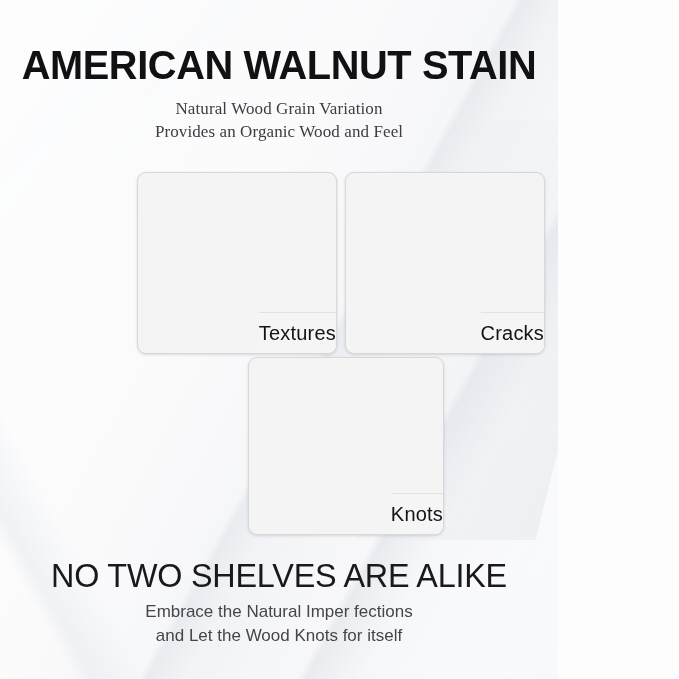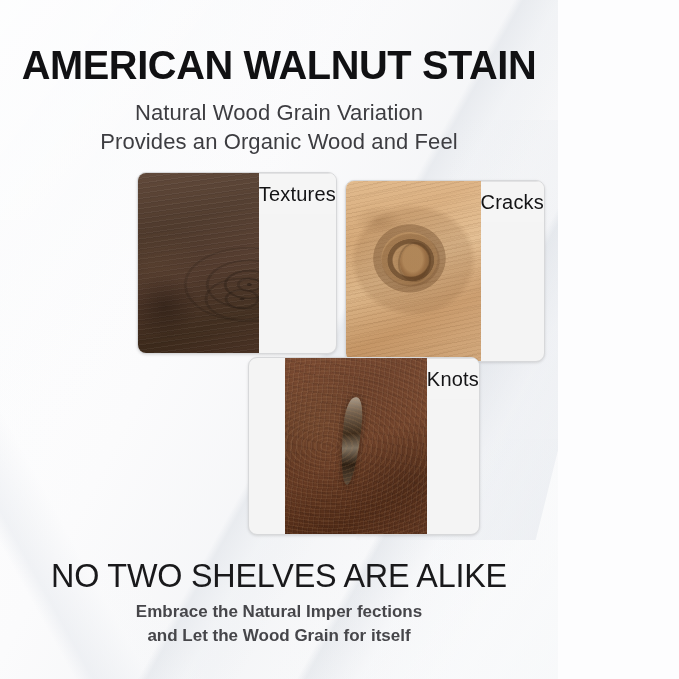--- a/index.html
+++ b/index.html
@@ -38,41 +38,42 @@
   
   .title{
     position:absolute;left:0;right:0;top:44px;text-align:center;
     font-size:41px;font-weight:700;letter-spacing:-0.4px;
     color:#111113;line-height:1.05;
     font-stretch:condensed;
     transform:scaleX(.97);
   }
   .subtitle{
     position:absolute;left:0;right:0;top:98px;text-align:center;
-    font-size:22px;font-weight:300;color:#3d3d41;line-height:1.33;
+    font-size:17px;font-weight:300;color:#3d3d41;line-height:1.33;
     letter-spacing:.1px;
+    font-family:Liberation Serif, serif;
   }
   .subtitle span{display:block;}
   .footer-title{
     position:absolute;left:0;right:0;top:557px;text-align:center;
     font-size:33px;font-weight:500;color:#19191b;letter-spacing:-0.2px;
     transform:scaleX(.98);
   }
   .footer-sub{
     position:absolute;left:0;right:0;top:600px;text-align:center;
-    font-size:17px;font-weight:700;color:#46464a;line-height:1.42;
+    font-size:17px;font-weight:400;color:#46464a;line-height:1.42;
   }
   .footer-sub span{display:block;}
 
   
   .card{
     position:absolute;border-radius:9px;overflow:hidden;
     border:1px solid #d7d8da;background:#f4f4f4;
     box-shadow:0 1px 3px rgba(0,0,0,.13);
-    display:flex;flex-direction:row;
+    display:flex;flex-direction:column;align-items:flex-end;
   }
   .swatch{position:relative;flex:1 1 auto;overflow:hidden;}
   .label{
     flex:0 0 auto;background:#f5f5f5;color:#141416;
     display:flex;align-items:center;justify-content:center;
     font-size:20px;font-weight:400;letter-spacing:.2px;
     border-top:1px solid #e2e2e3;
   }
 
   
@@ -213,40 +214,40 @@
     <span>Provides an Organic Wood and Feel</span>
   </div>
 
   <div class="card" style="left:137px;top:172px;width:198px;height:180px;">
     <div class="swatch">
       <div class="wood w-textures"></div>
     </div>
     <div class="label" style="height:40px;">Textures</div>
   </div>
 
-  <div class="card" style="left:345px;top:180px;width:198px;height:180px;">
+  <div class="card" style="left:345px;top:172px;width:198px;height:180px;">
     <div class="swatch">
       <div class="wood w-cracks">
         <div class="knot-core"></div>
       </div>
     </div>
     <div class="label" style="height:40px;">Cracks</div>
   </div>
 
 
-  <div class="card" style="left:248px;top:357px;width:194px;height:176px;padding-left:36px;">
+  <div class="card" style="left:248px;top:357px;width:194px;height:176px;">
     <div class="swatch">
       <div class="wood w-knots">
         <div class="knot-blob"></div>
       </div>
     </div>
     <div class="label" style="height:40px;">Knots</div>
   </div>
 
 
   <div class="footer-title">NO TWO SHELVES ARE ALIKE</div>
 
   <div class="footer-sub">
     <span>Embrace the Natural Imper fections</span>
-    <span>and Let the Wood Grain for itself</span>
+    <span>and Let the Wood Knots for itself</span>
   </div>
 
 </div>
 
 </body></html>

